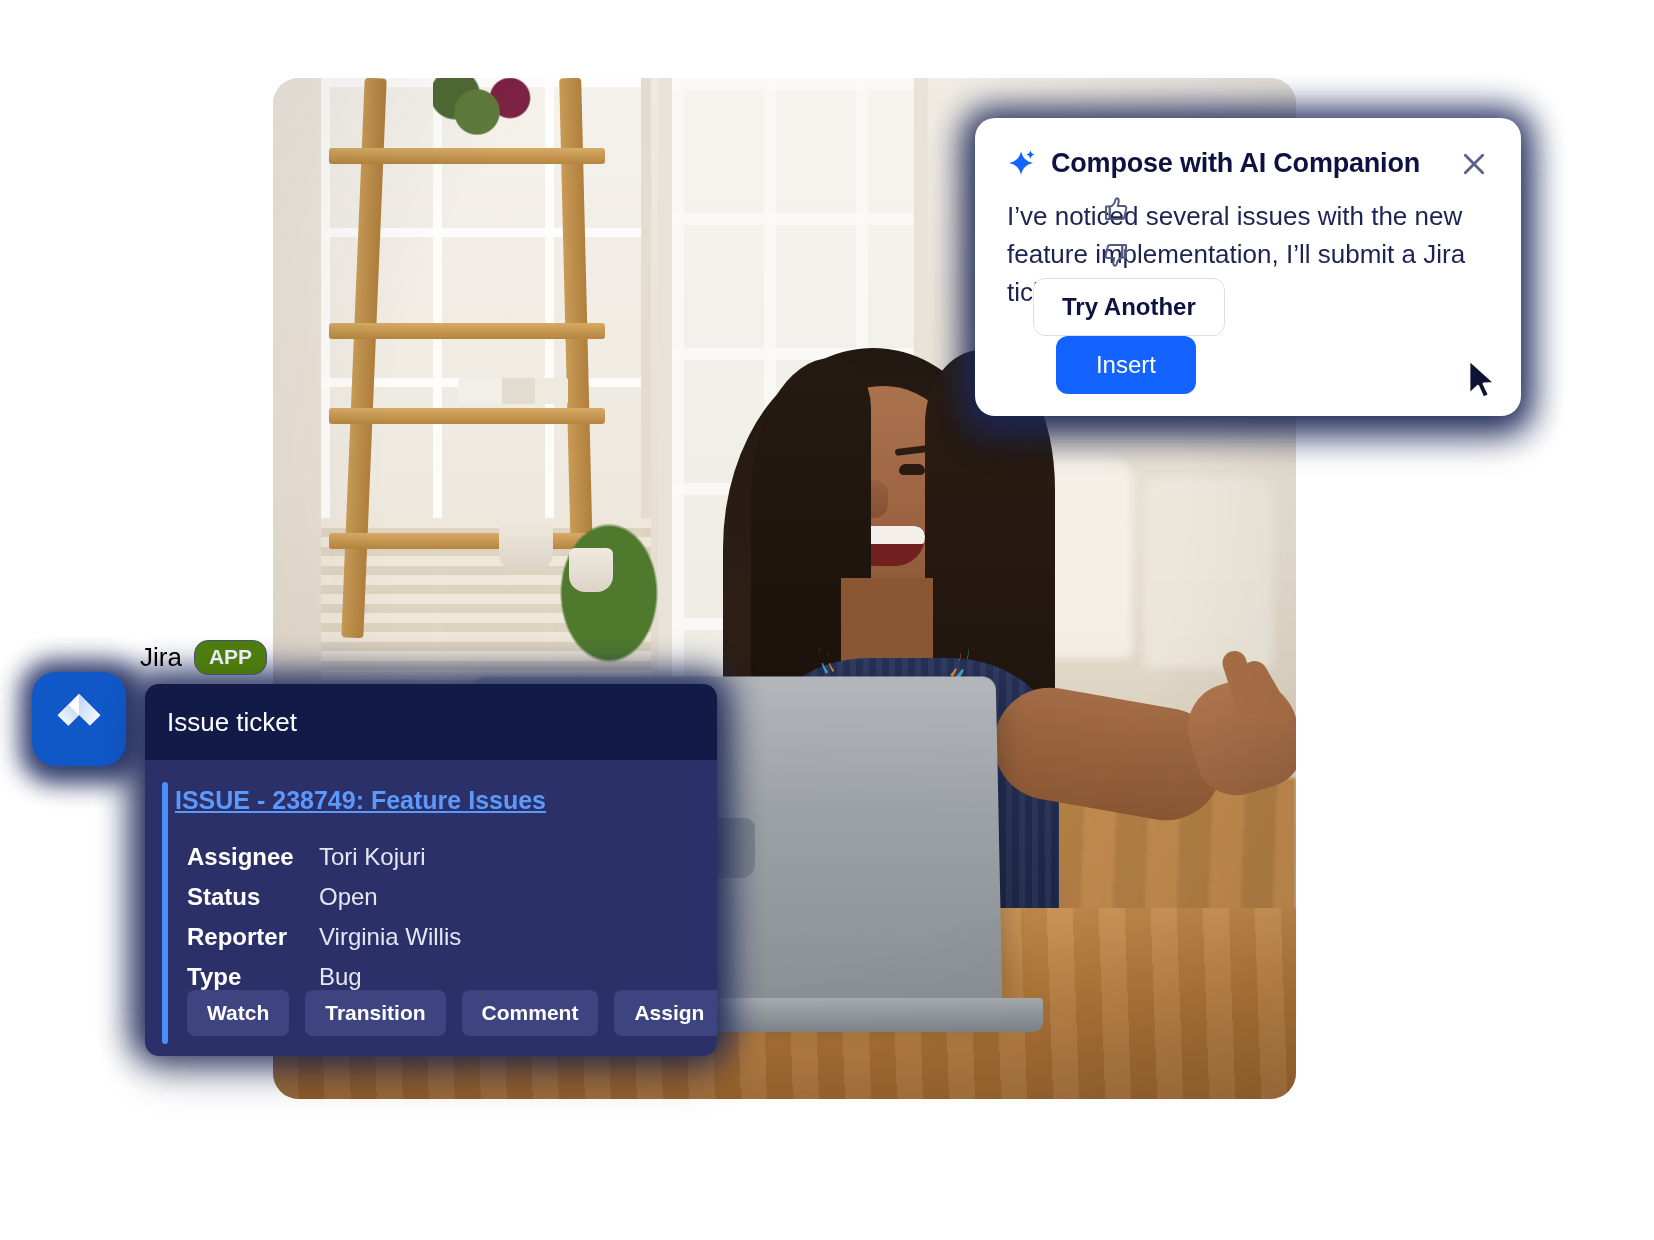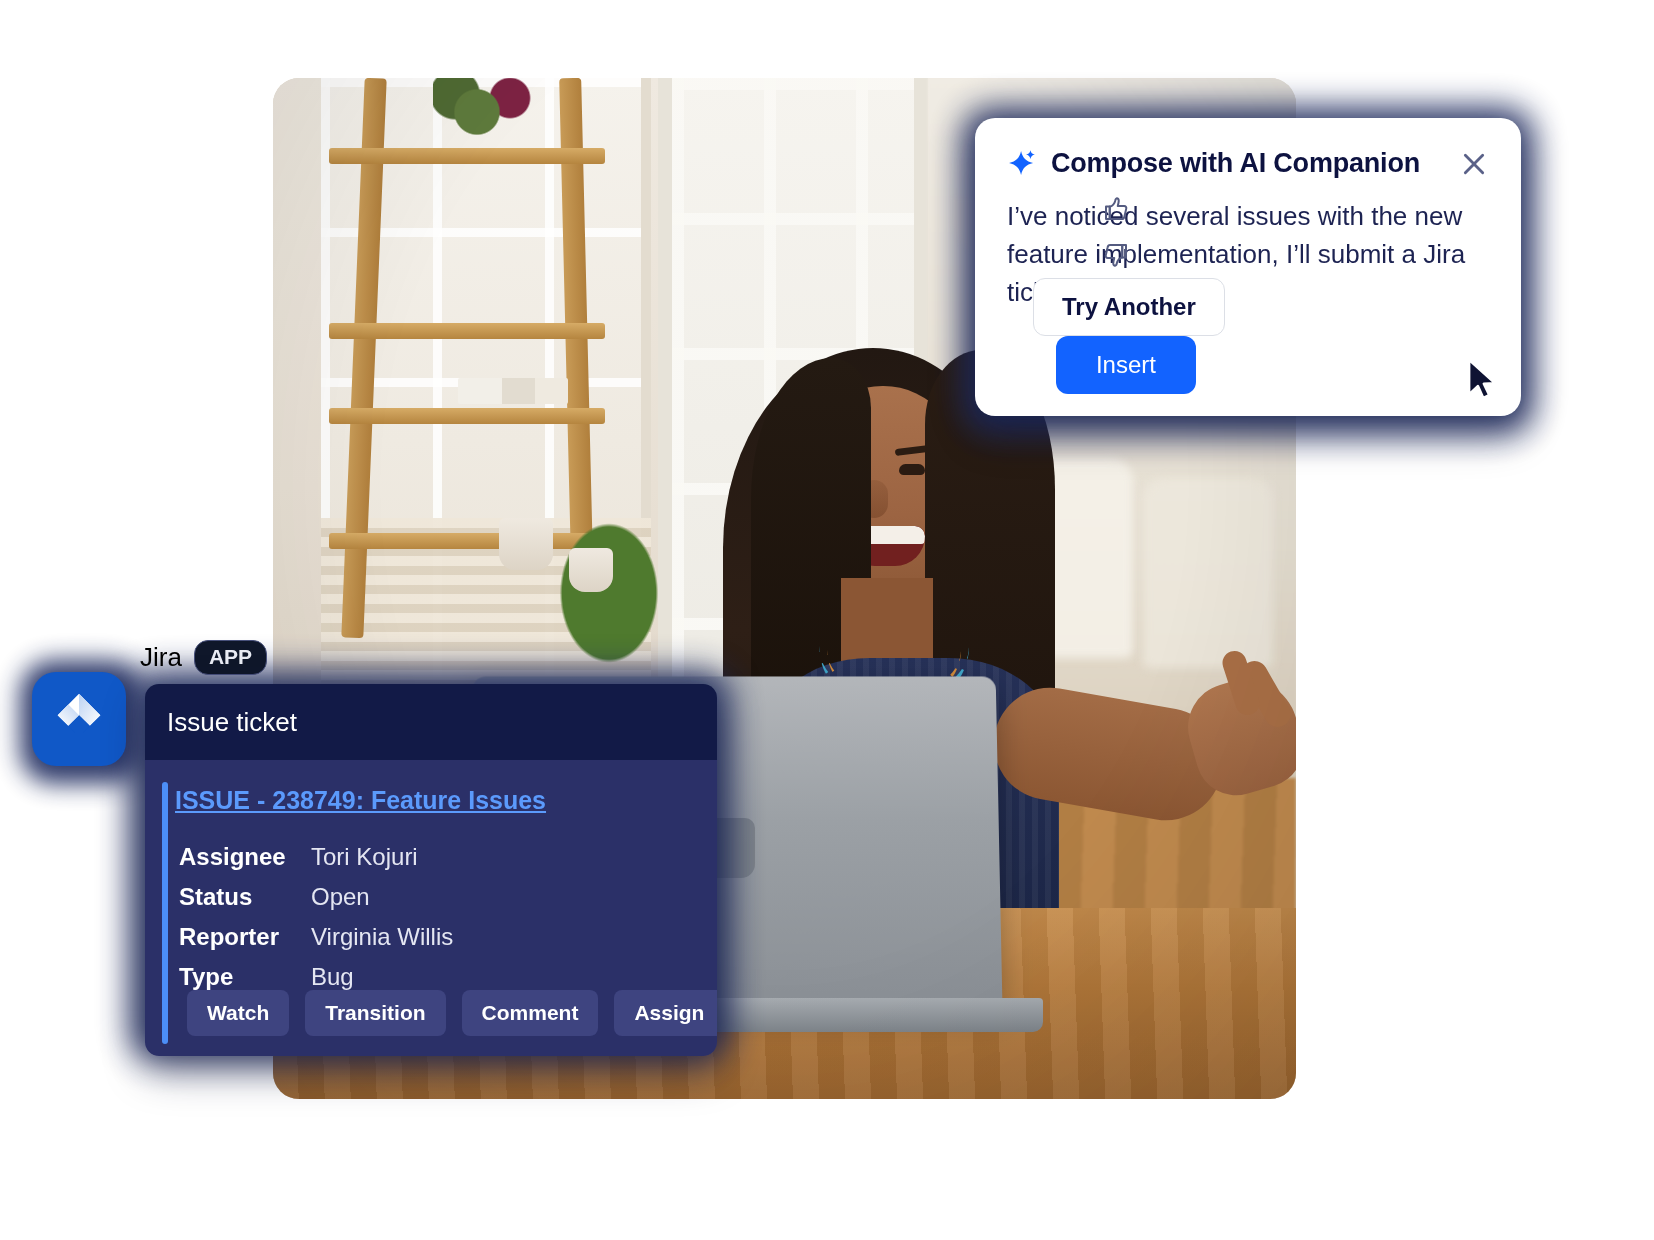--- a/index.html
+++ b/index.html
@@ -337,21 +337,21 @@
     background: #1058c7;
     display: flex; align-items: center; justify-content: center;
   }
   .jira-app-label {
     position: absolute; left: 140px; top: 640px;
     display: flex; align-items: center; gap: 12px;
   }
   .jira-name { font-size: 26px; color: #000000; }
   .app-badge {
     font-size: 21px; font-weight: bold; color: #e9ecf5;
-    background: #0f172a; border: 1px solid #47507b;
+    background: #4d7c0f; border: 1px solid #47507b;
     border-radius: 14px; padding: 4px 14px 5px 14px;
   }
   .jira-card {
     position: absolute; left: 145px; top: 684px;
     width: 572px; height: 372px;
     border-radius: 14px; overflow: hidden;
     box-shadow: 0 16px 40px rgba(14,20,52,.4);
   }
   .jira-header {
     height: 76px; background: #121a47;
@@ -363,21 +363,21 @@
     padding: 26px 24px 0 26px;
   }
   .accent-bar {
     position: absolute; left: 17px; top: 22px; width: 6px; height: 262px;
     background: #4c8ef7; border-radius: 3px;
   }
   .issue-link {
     font-size: 25px; font-weight: bold; color: #5b9afc;
     margin-left: 4px;
   }
-  .fields { margin-top: 28px; margin-left: 8px; }
+  .fields { margin-top: 28px; margin-left: 16px; }
   .field-row { display: flex; align-items: baseline; margin-bottom: 12px; }
   .field-label { width: 132px; font-size: 24px; font-weight: bold; color: #ffffff; }
   .field-value { font-size: 24px; color: #e4e6f2; }
   .jira-buttons {
     position: absolute; left: 42px; bottom: 20px;
     display: flex; gap: 16px;
   }
   .jira-btn {
     background: #3e4480; border: none; border-radius: 8px;
     padding: 11px 20px; font-size: 21px; font-weight: bold; color: #ffffff;

